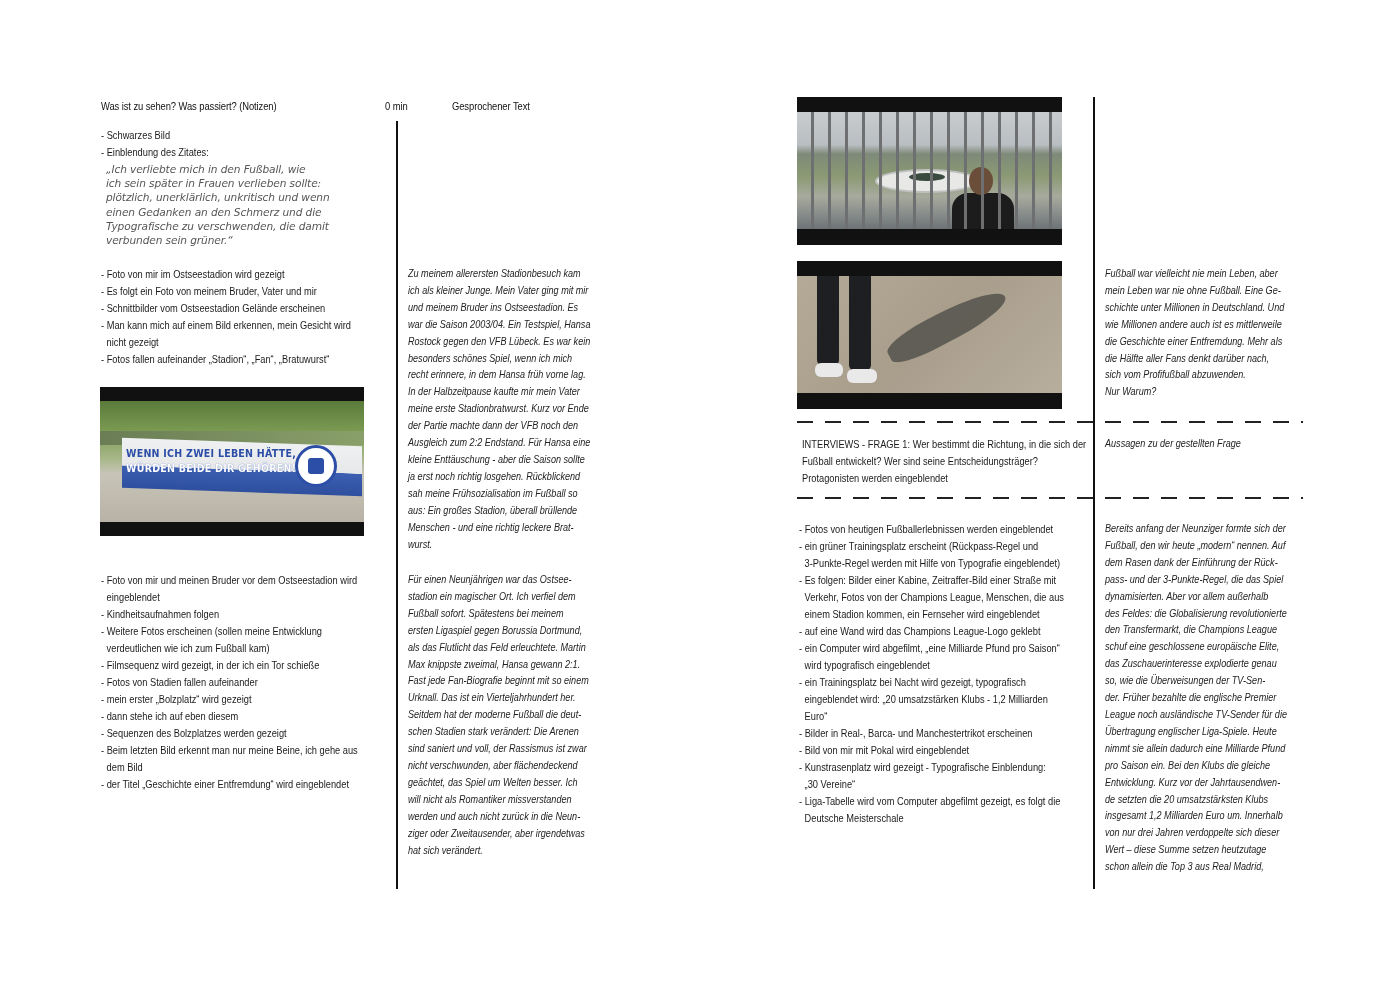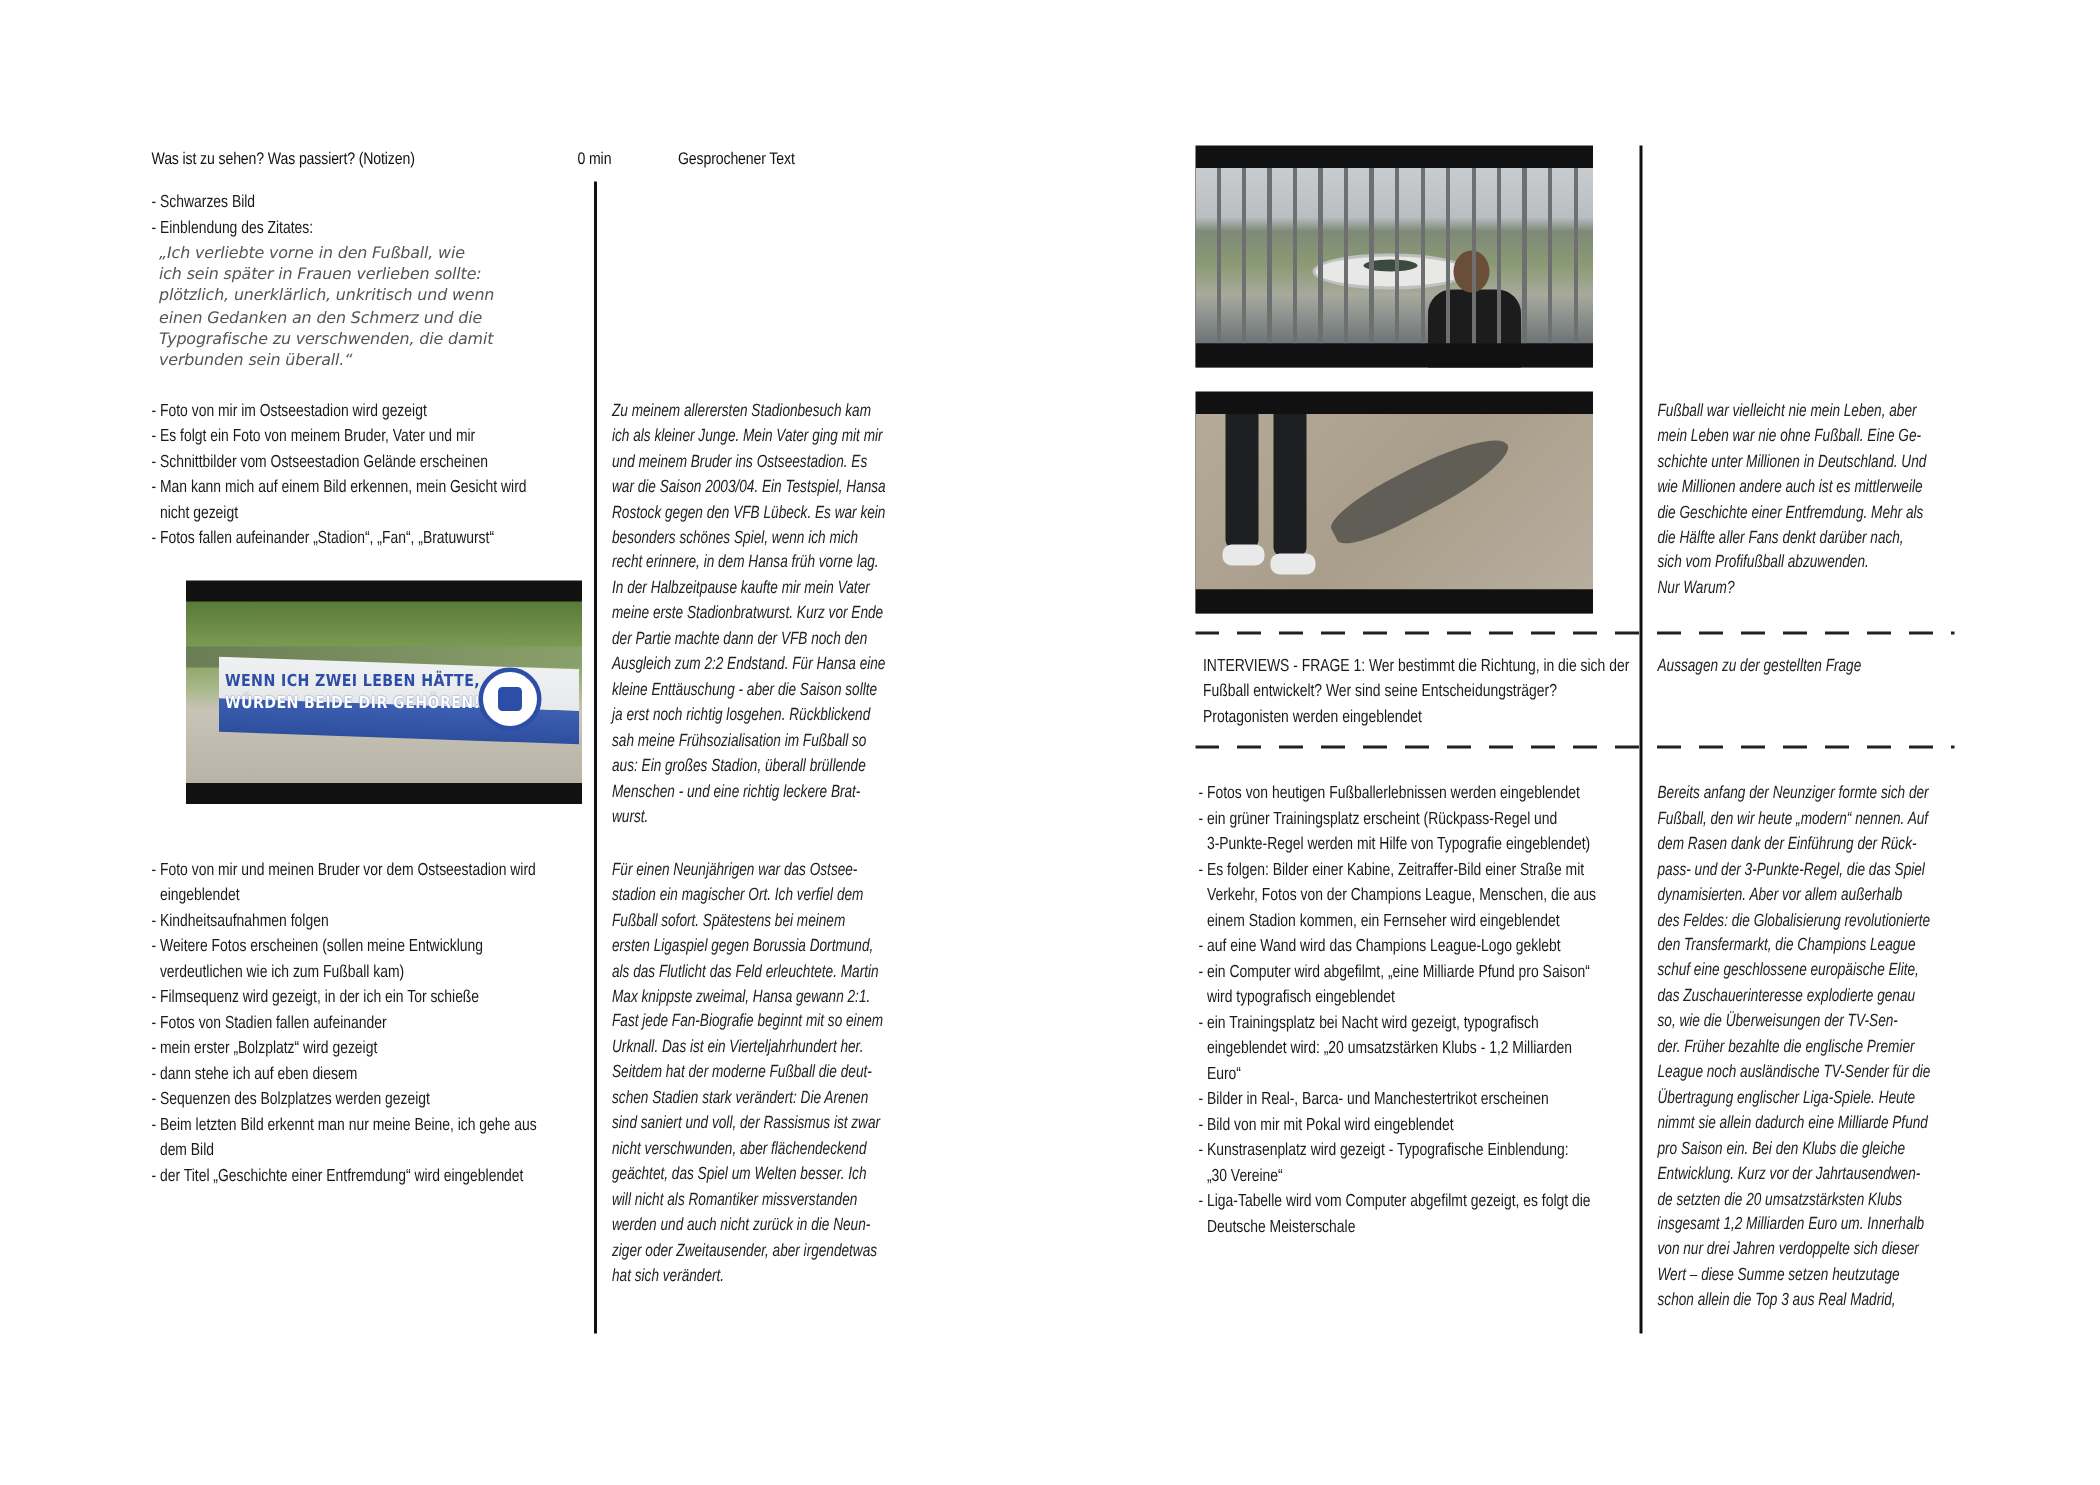--- a/index.html
+++ b/index.html
@@ -25,26 +25,26 @@
 <div class="abs hdr" style="left:452px; top:100px;">Gesprochener Text</div>
 
 <div class="vline" style="left:396px; top:121px; height:768px;"></div>
 
 <div class="abs notes" style="left:101px; top:126px;">
   <div>- Schwarzes Bild</div>
   <div>- Einblendung des Zitates:</div>
 </div>
 
 <div class="abs quote" style="left:106px; top:162px;" id="quote">
-    <div>„Ich verliebte vorne in den Fußball, wie</div>
+    <div>„Ich verliebte mich in den Fußball, wie</div>
     <div>ich sein später in Frauen verlieben sollte:</div>
     <div>plötzlich, unerklärlich, unkritisch und wenn</div>
     <div>einen Gedanken an den Schmerz und die</div>
     <div>Typografische zu verschwenden, die damit</div>
-    <div>verbunden sein überall.“</div>
+    <div>verbunden sein grüner.“</div>
   </div>
 
 <div class="abs notes" style="left:101px; top:265px;" id="notes-l1">
     <div>-  Foto von mir im Ostseestadion wird gezeigt</div>
     <div>-  Es folgt ein Foto von meinem Bruder, Vater und mir</div>
     <div>-  Schnittbilder vom Ostseestadion Gelände erscheinen</div>
     <div>-  Man kann mich auf einem Bild erkennen, mein Gesicht wird</div>
     <div class="cont">nicht gezeigt</div>
     <div>- Fotos fallen aufeinander „Stadion“, „Fan“, „Bratuwurst“</div>
   </div>
@@ -62,21 +62,21 @@
     <div>der Partie machte dann der VFB noch den</div>
     <div>Ausgleich zum 2:2 Endstand. Für Hansa eine</div>
     <div>kleine Enttäuschung - aber die Saison sollte</div>
     <div>ja erst noch richtig losgehen. Rückblickend</div>
     <div>sah meine Frühsozialisation im Fußball so</div>
     <div>aus: Ein großes Stadion, überall brüllende</div>
     <div>Menschen - und eine richtig leckere Brat-</div>
     <div>wurst.</div>
   </div>
 
-<div class="photo" style="left:100px; top:387px; width:264px; height:149px;margin-left:24px;">
+<div class="photo" style="left:100px; top:387px; width:264px; height:149px;">
   <div class="scene" style="top:14px; height:121px; background:linear-gradient(to bottom, #5a7a3a 0%, #7b9a52 25%, #a8b88a 48%, #c8c4b8 60%, #b9b2a6 100%);"></div>
   <div class="abs" style="left:0; top:44px; width:264px; height:14px; background:linear-gradient(to right,#6a7d55,#8aa06a);"></div>
   <div class="abs" style="left:22px; top:55px; width:240px; height:50px; background:linear-gradient(to bottom, #eef0f2 0%, #e6e8ea 55%, #3d5fb2 56%, #2e4f9e 100%); transform:skewY(2deg);"></div>
   <div class="abs" style="left:26px; top:60px; font-family:'DejaVu Sans',sans-serif; font-weight:bold; font-size:11px; color:#2c4ea6; white-space:nowrap; transform:scaleX(0.86); transform-origin:left top; letter-spacing:0.3px;">WENN ICH ZWEI LEBEN HÄTTE,</div>
   <div class="abs" style="left:26px; top:75px; font-family:'DejaVu Sans',sans-serif; font-weight:bold; font-size:11px; color:#ffffff; white-space:nowrap; transform:scaleX(0.86); transform-origin:left top; letter-spacing:0.3px; text-shadow:0 0 1px #2c4ea6;">WÜRDEN BEIDE DIR GEHÖREN!</div>
   <div class="abs" style="left:195px; top:58px; width:42px; height:42px; border-radius:50%; background:#ffffff; border:3px solid #2c4ea6; box-sizing:border-box;">
     <div style="position:absolute; left:10px; top:10px; width:16px; height:16px; background:#2c4ea6; border-radius:3px;"></div>
   </div>
 </div>
 

